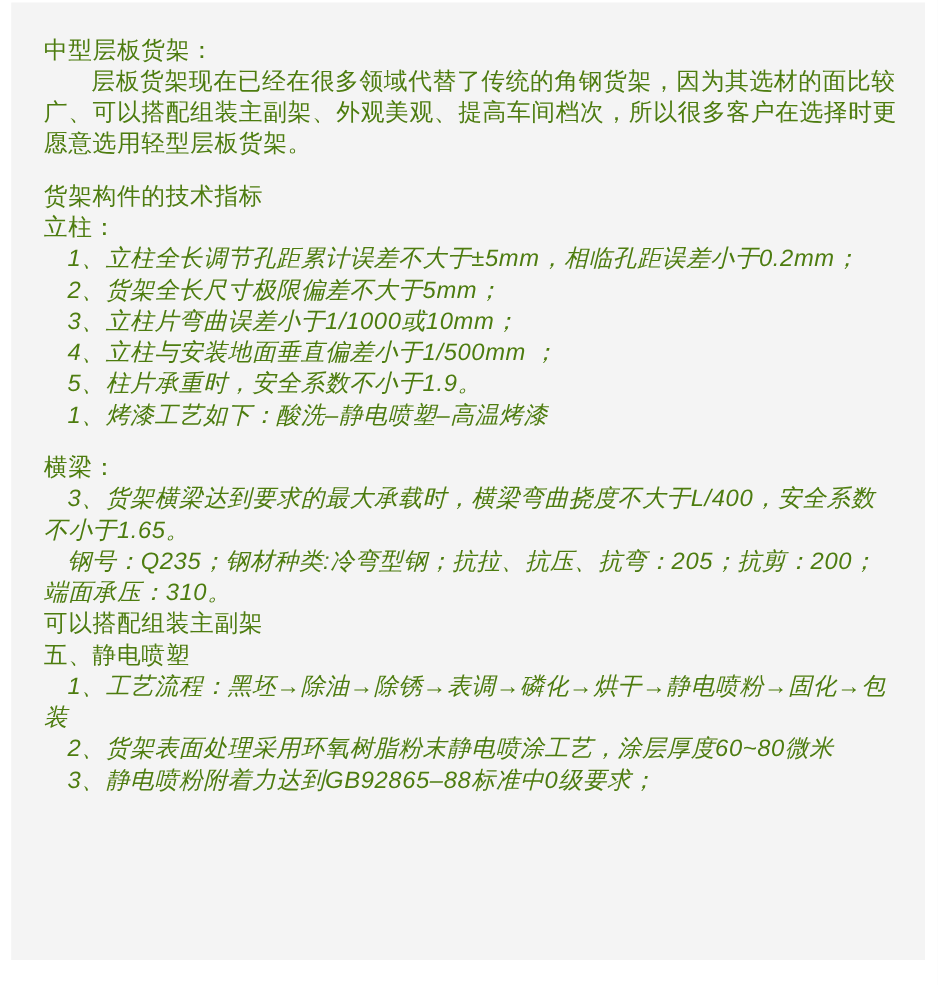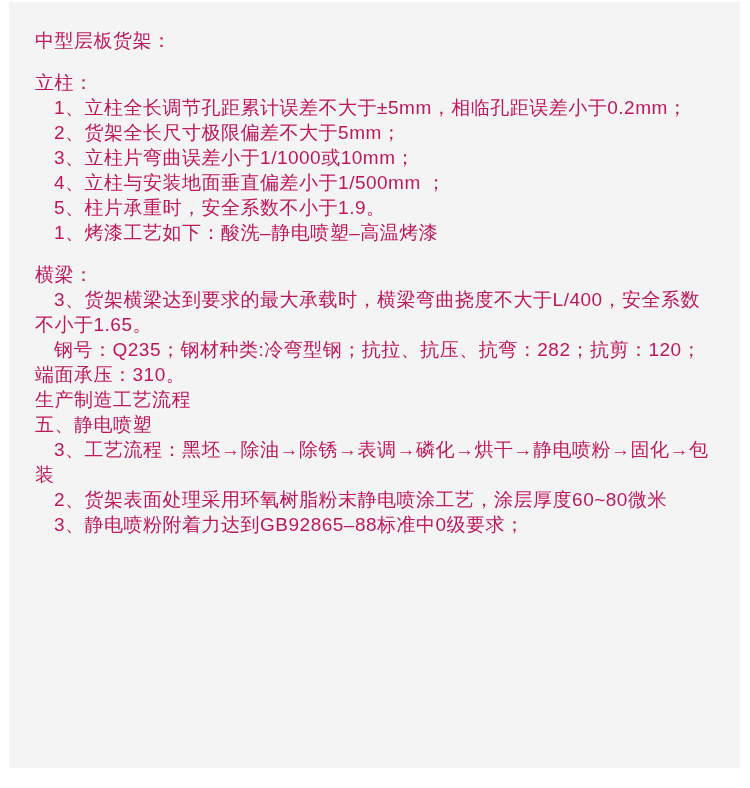--- a/index.html
+++ b/index.html
@@ -23,62 +23,64 @@
     top: 2px;
     width: 731px;
     height: 766px;
     background: #f4f4f4;
   }
   .content {
     box-sizing: border-box;
     padding: 26px 22px 0 26px;
     font-size: 19px;
     line-height: 25px;
-    color: #be185d;
+    color: #4d7c0f;
     font-weight: 400;
     letter-spacing: 0.5px;
   }
   .content p {
     margin: 0;
     padding: 0;
     word-break: break-all;
   }
   .plain { text-indent: 0; }
-  .ind1  { text-indent: 1em; }
+  .ind1  { text-indent: 1em; font-style: italic; }
   .ind2  { text-indent: 2em; }
   .gap   { height: 17px; }
 </style>
 </head>
 <body>
 
 <div class="page">
   <div class="panel">
     <div class="content">
 
       <p class="plain">中型层板货架：</p>
+      <p class="ind2">层板货架现在已经在很多领域代替了传统的角钢货架，因为其选材的面比较广、可以搭配组装主副架、外观美观、提高车间档次，所以很多客户在选择时更愿意选用轻型层板货架。</p>
 
       <div class="gap"></div>
 
+      <p class="plain">货架构件的技术指标</p>
       <p class="plain">立柱：</p>
       <p class="ind1">1、立柱全长调节孔距累计误差不大于±5mm，相临孔距误差小于0.2mm；</p>
       <p class="ind1">2、货架全长尺寸极限偏差不大于5mm；</p>
       <p class="ind1">3、立柱片弯曲误差小于1/1000或10mm；</p>
       <p class="ind1">4、立柱与安装地面垂直偏差小于1/500mm ；</p>
       <p class="ind1">5、柱片承重时，安全系数不小于1.9。</p>
       <p class="ind1">1、烤漆工艺如下：酸洗–静电喷塑–高温烤漆</p>
 
       <div class="gap"></div>
 
       <p class="plain">横梁：</p>
       <p class="ind1">3、货架横梁达到要求的最大承载时，横梁弯曲挠度不大于L/400，安全系数不小于1.65。</p>
 
-      <p class="ind1">钢号：Q235；钢材种类:冷弯型钢；抗拉、抗压、抗弯：282；抗剪：120；端面承压：310。</p>
+      <p class="ind1">钢号：Q235；钢材种类:冷弯型钢；抗拉、抗压、抗弯：205；抗剪：200；端面承压：310。</p>
 
-      <p class="plain">生产制造工艺流程</p>
+      <p class="plain">可以搭配组装主副架</p>
 
       <p class="plain">五、静电喷塑</p>
-      <p class="ind1">3、工艺流程：黑坯→除油→除锈→表调→磷化→烘干→静电喷粉→固化→包装</p>
+      <p class="ind1">1、工艺流程：黑坯→除油→除锈→表调→磷化→烘干→静电喷粉→固化→包装</p>
       <p class="ind1">2、货架表面处理采用环氧树脂粉末静电喷涂工艺，涂层厚度60~80微米</p>
       <p class="ind1">3、静电喷粉附着力达到GB92865–88标准中0级要求；</p>
 
     </div>
   </div>
 </div>
 
 </body></html>

